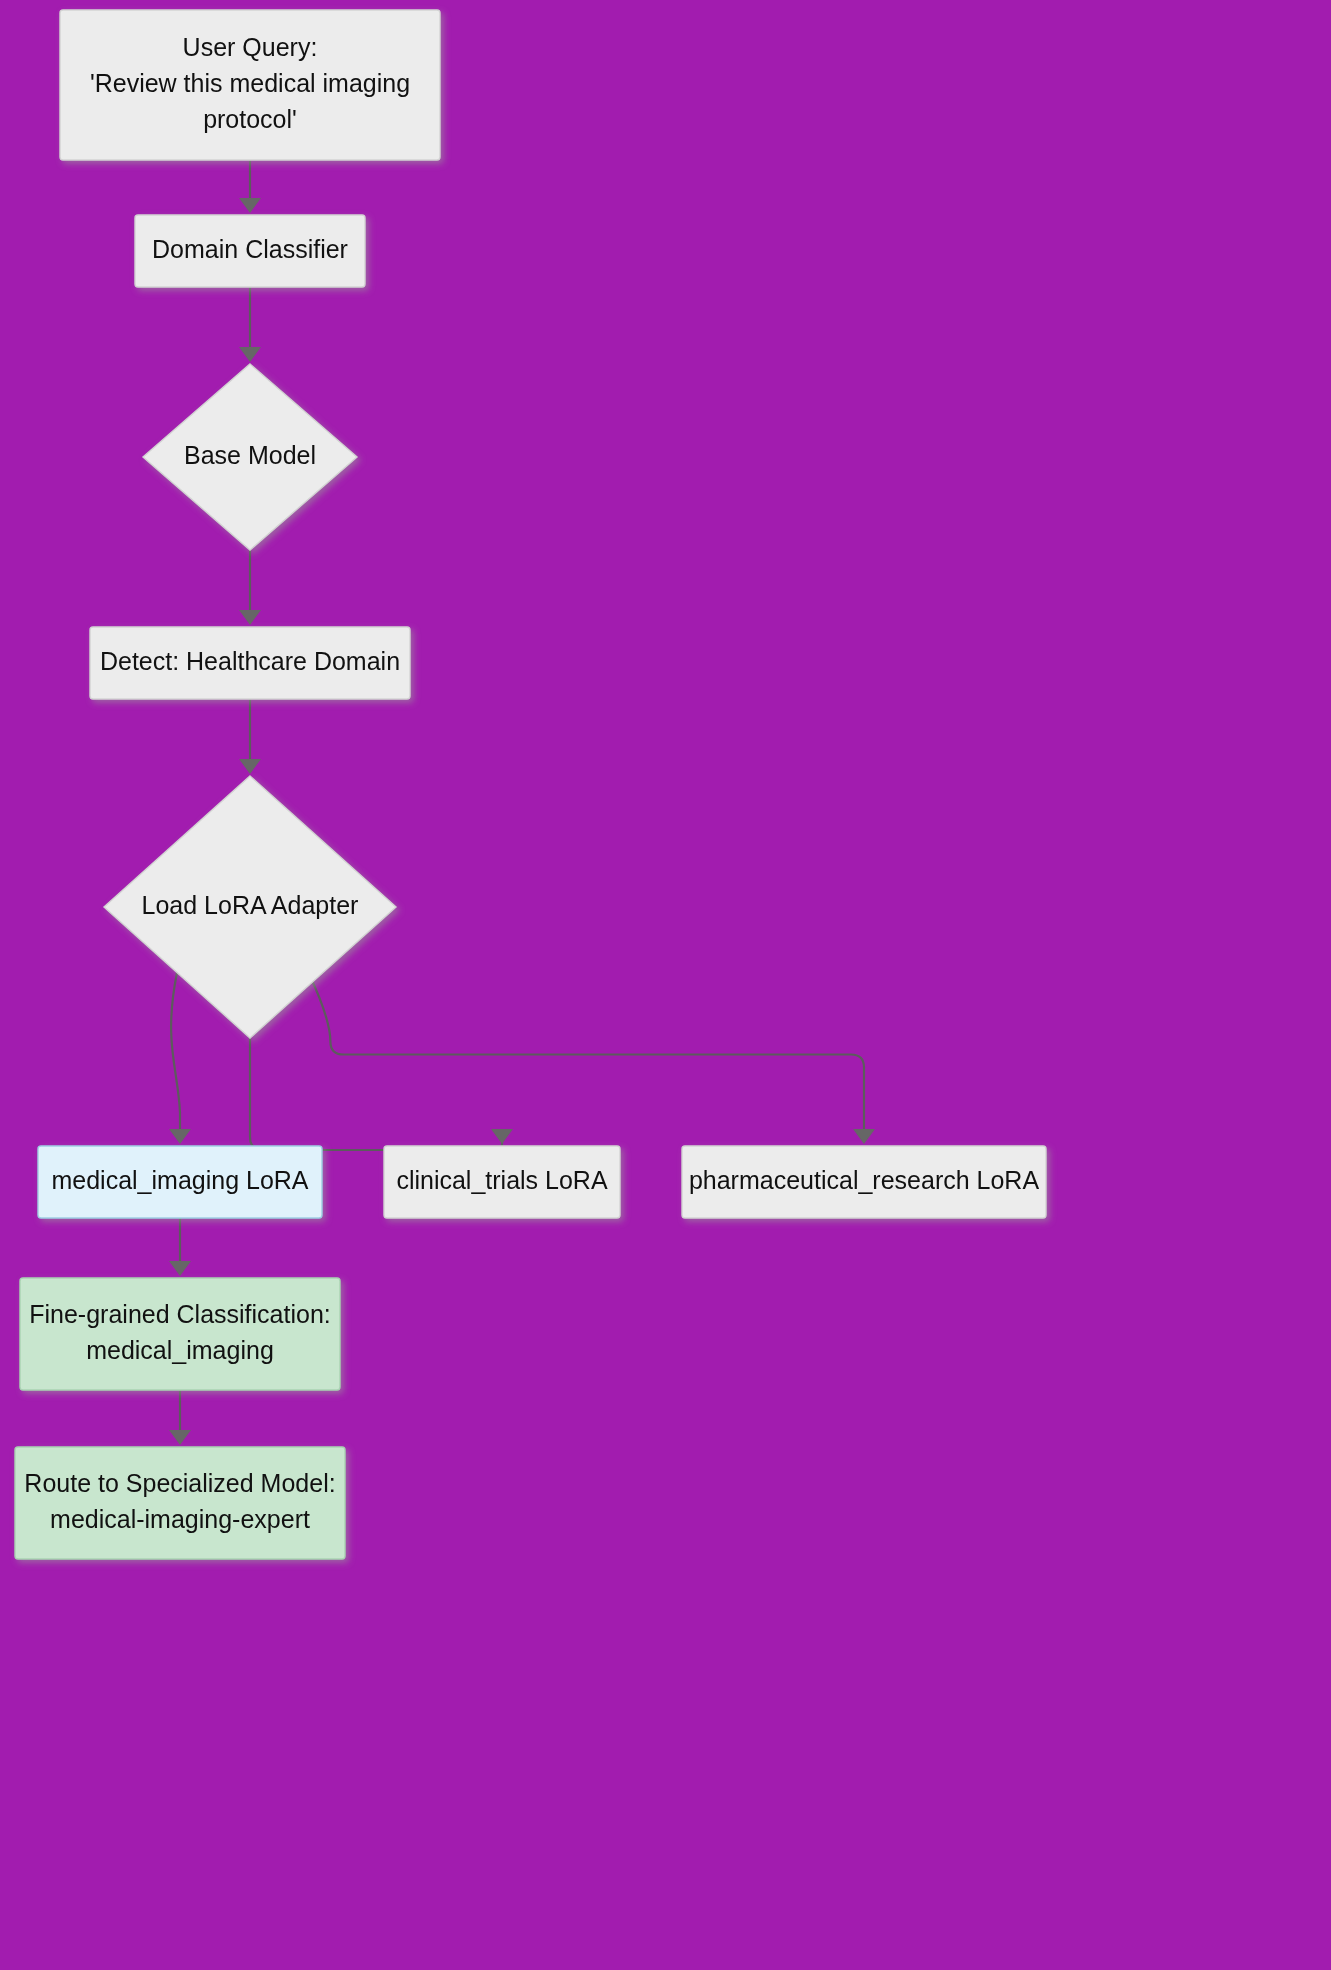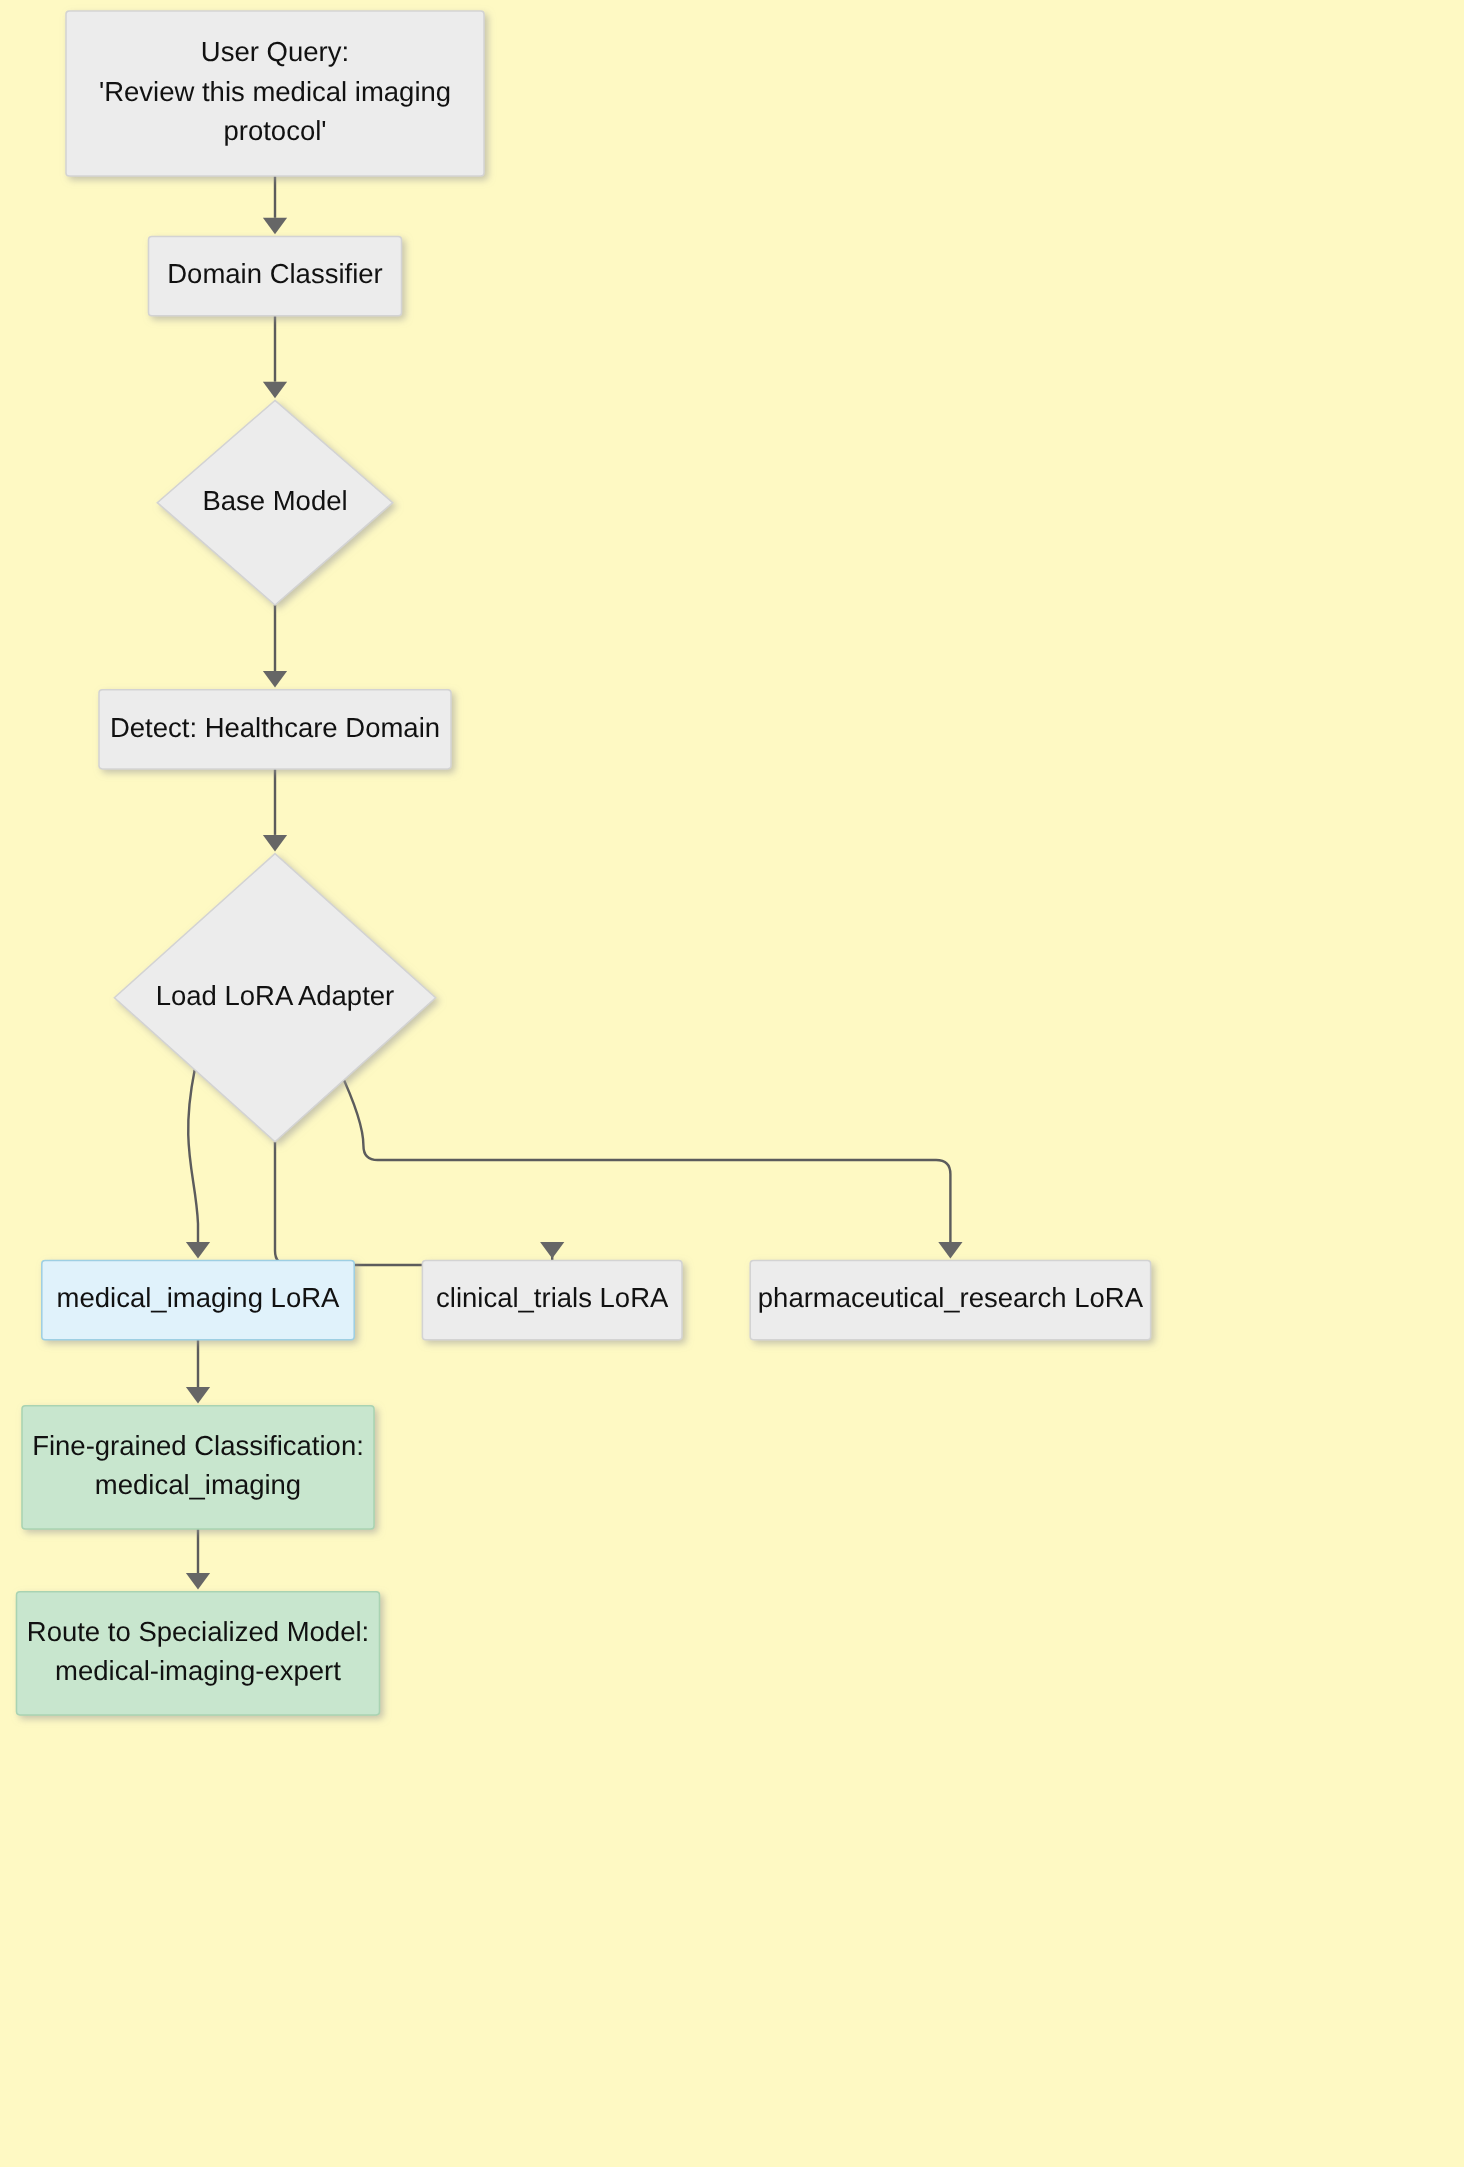--- a/index.html
+++ b/index.html
@@ -11,21 +11,21 @@
   body {
     width: 1331px;
     height: 1970px;
     font-family: "Liberation Sans", sans-serif;
     overflow: hidden;
   }
   #diagram-root {
     position: relative;
     width: 1331px;
     height: 1970px;
-    background: #fef9c3;
+    background: #a21caf;
   }
   svg#flowchart {
     display: block;
     width: 1331px;
     height: 1970px;
   }
   .node-shape {
     stroke-width: 1.4px;
   }
   .node-label {

